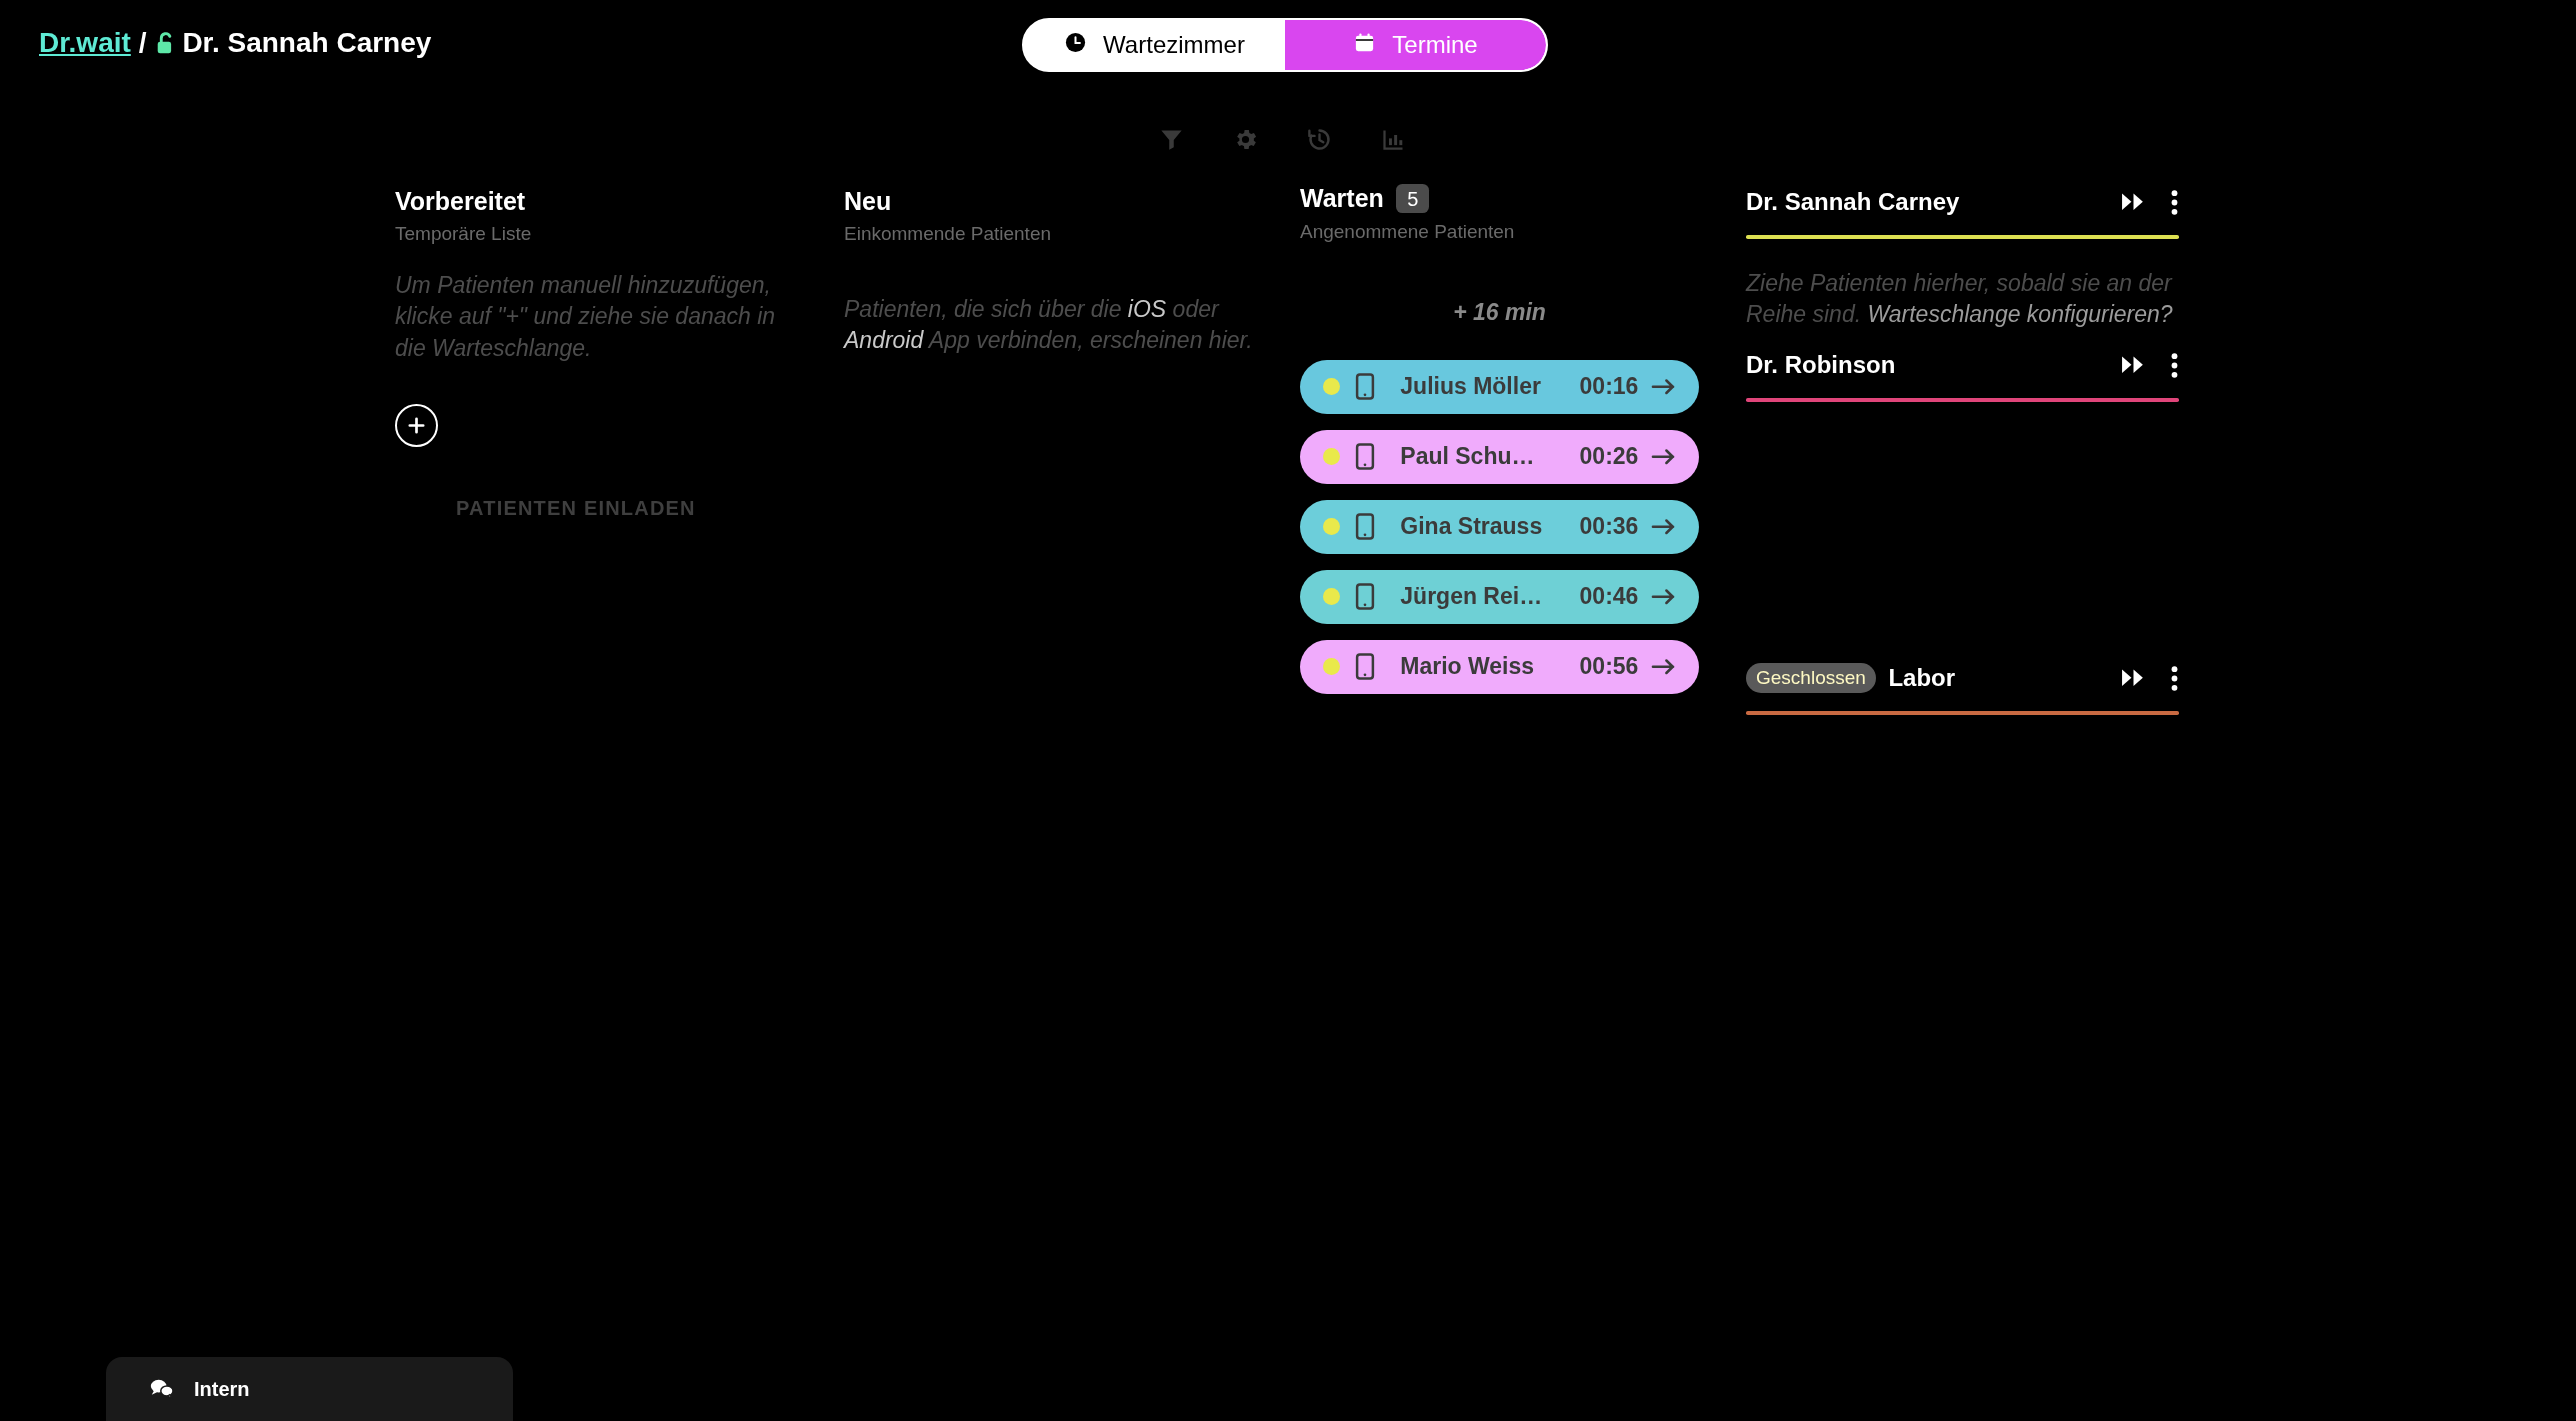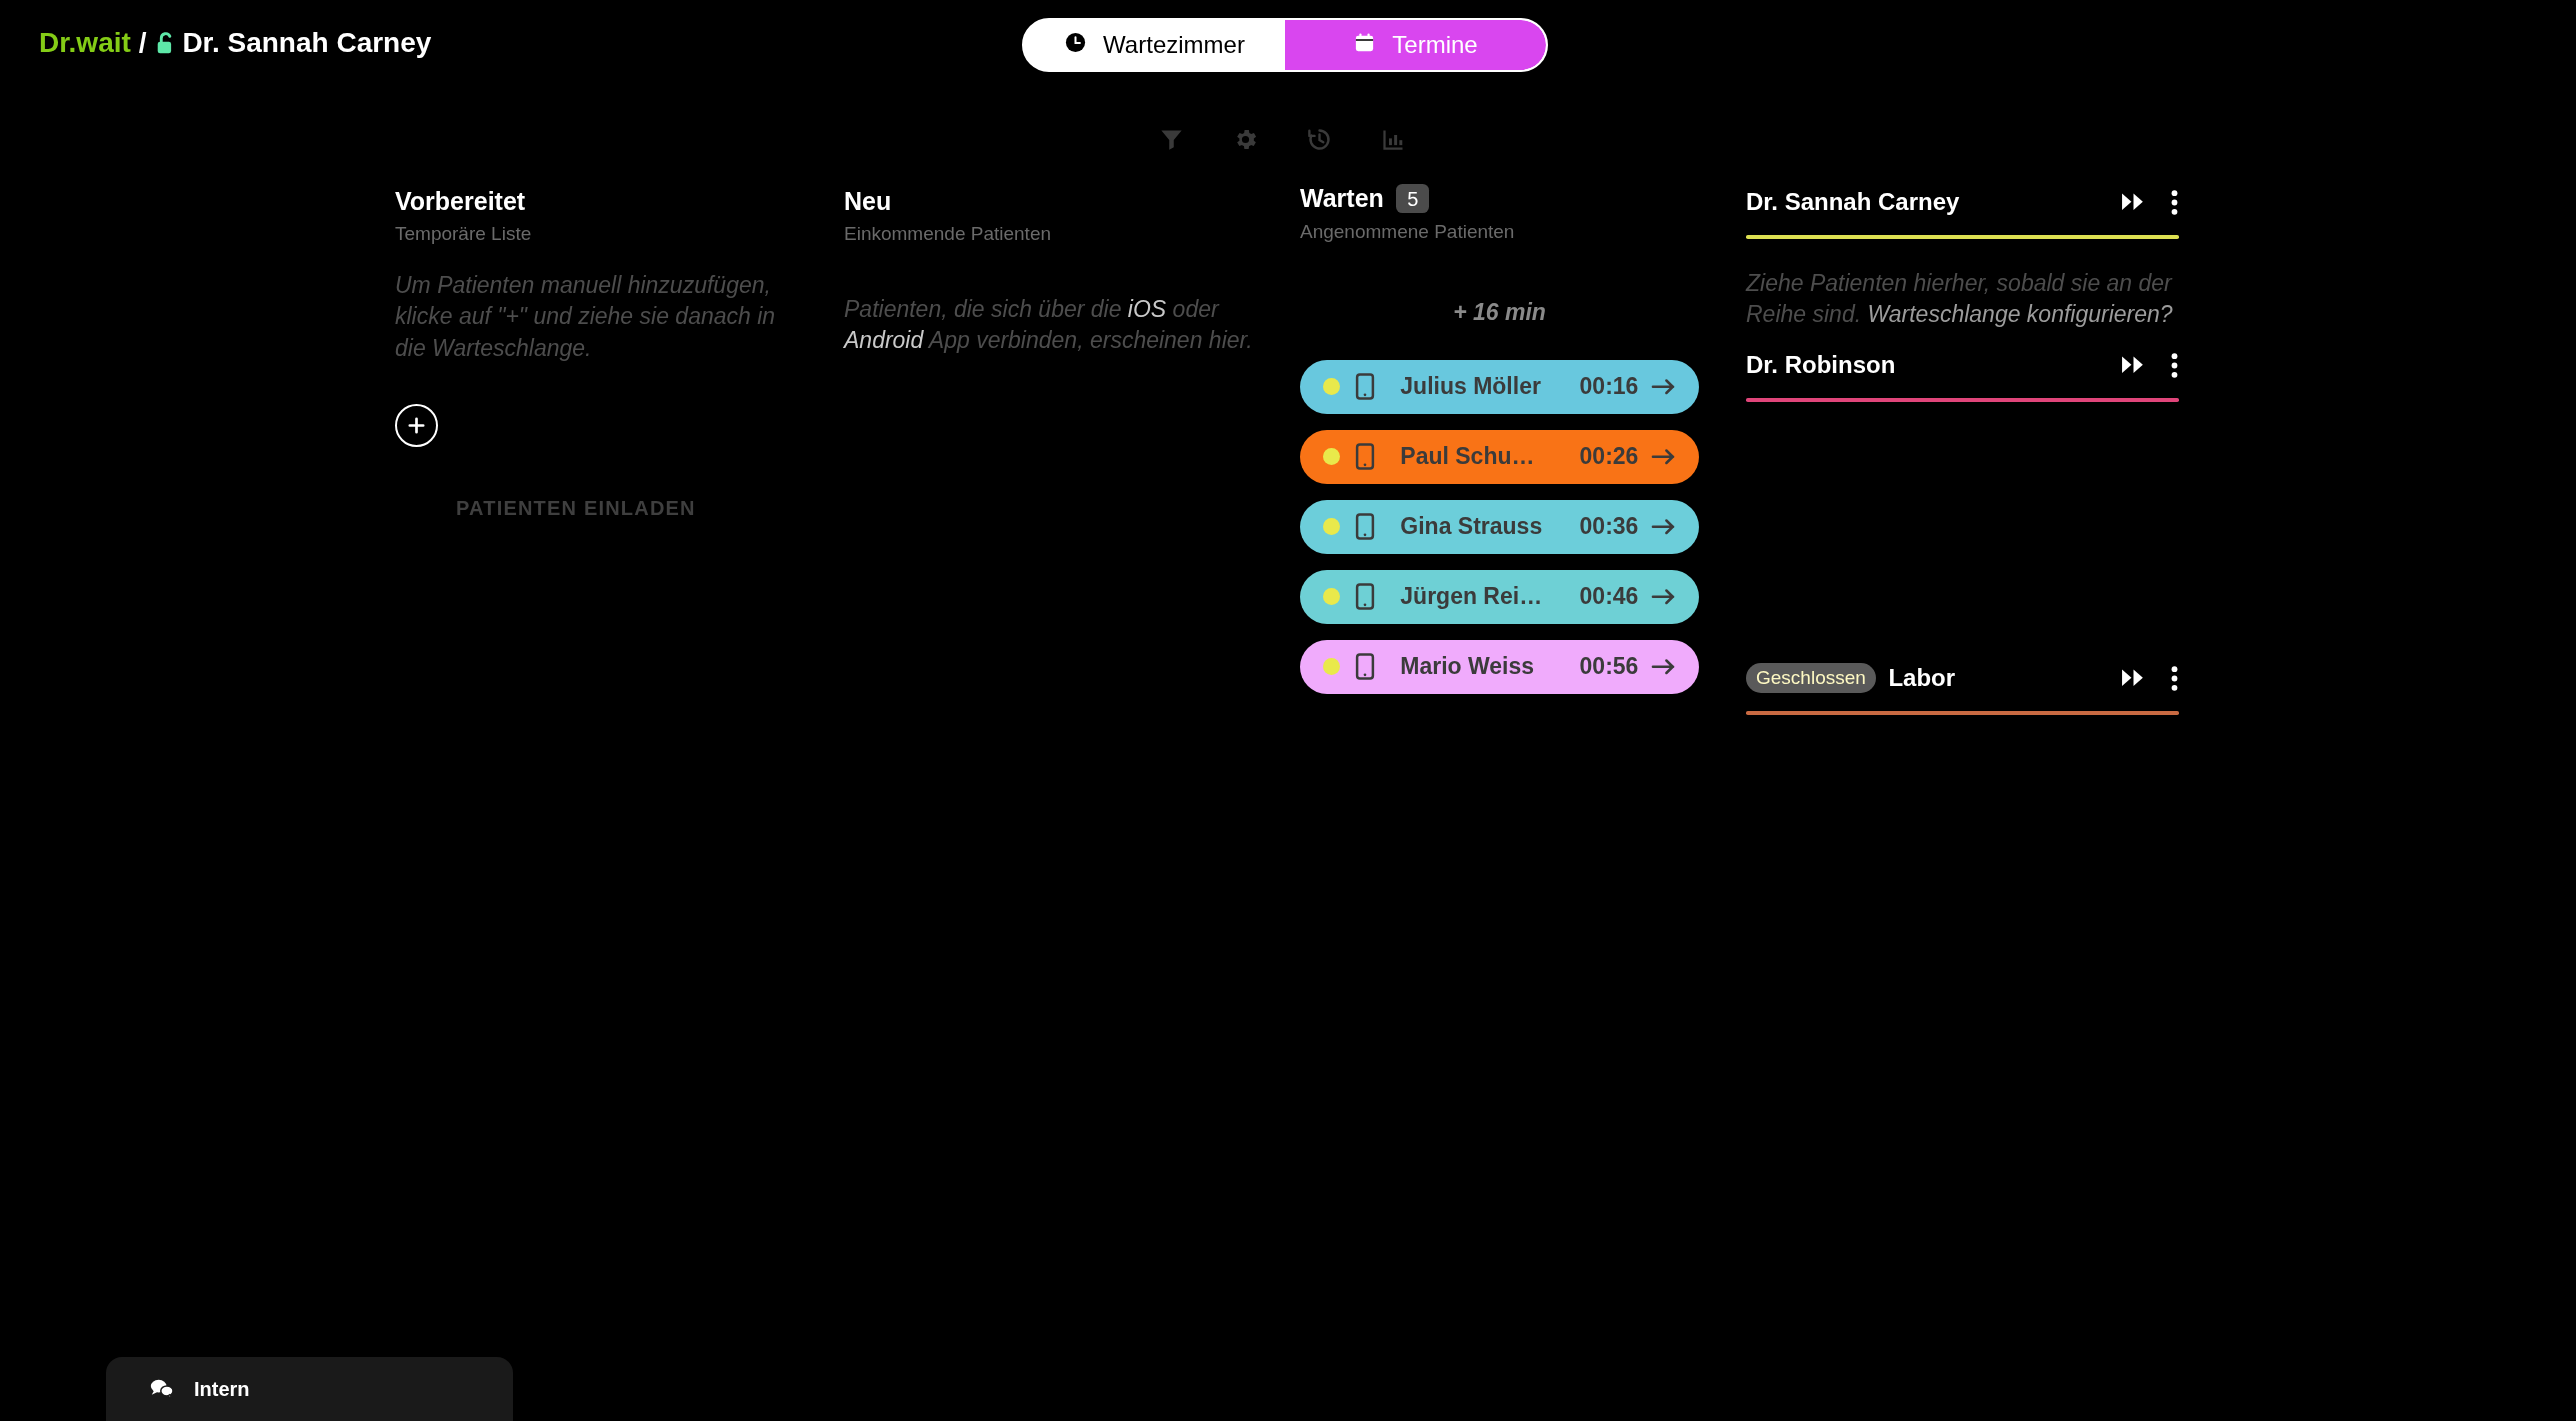--- a/index.html
+++ b/index.html
@@ -10,21 +10,21 @@
     overflow:hidden;
   }
   .app { position:relative; width:2576px; height:1422px; background:#000; }
 
   
   .brand {
     position:absolute; left:39px; top:27px;
     display:flex; align-items:center; gap:0;
     font-size:28px; font-weight:bold; white-space:nowrap;
   }
-  .brand-name { color:#84cc16; }
+  .brand-name { color:#5eead4;text-decoration:underline; }
   .brand-sep { color:#fff; margin:0 8px; font-weight:bold; }
   .lock-icon { display:inline-flex; align-items:center; margin-right:6.3px; }
   .brand-user { color:#fff; }
 
   
   .seg {
     position:absolute; left:1022px; top:18px;
     height:54px; width:526px;
     background:#fff; border:2.7px solid #fff; border-radius:29px;
     display:flex; overflow:hidden;
@@ -235,21 +235,21 @@
             </svg>
           </span>
           <span class="pill-name">Julius Möller</span>
           <span class="pill-time">00:16</span>
           <span class="pill-arrow">
             <svg width="25" height="21.5" viewBox="0 0 26 22">
               <path d="M2 11h21M16 4.5l6.6 6.5-6.6 6.5" fill="none" stroke="#3b3b3b" stroke-width="2.6" stroke-linecap="round" stroke-linejoin="round"></path>
             </svg>
           </span>
         </div>
-        <div class="pill" style="background: #f97316;">
+        <div class="pill" style="background: #f0abfc;">
           <span class="pill-dot" style="background: rgb(233, 233, 75);"></span>
           <span class="pill-phone">
             <svg width="20" height="27" viewBox="0 0 18 26">
               <rect x="1.4" y="1.4" width="15.2" height="23.2" rx="2.6" fill="none" stroke="#3b3b3b" stroke-width="2.4"></rect>
               <circle cx="9" cy="21" r="1.3" fill="#3b3b3b"></circle>
             </svg>
           </span>
           <span class="pill-name">Paul Schu…</span>
           <span class="pill-time">00:26</span>
           <span class="pill-arrow">

